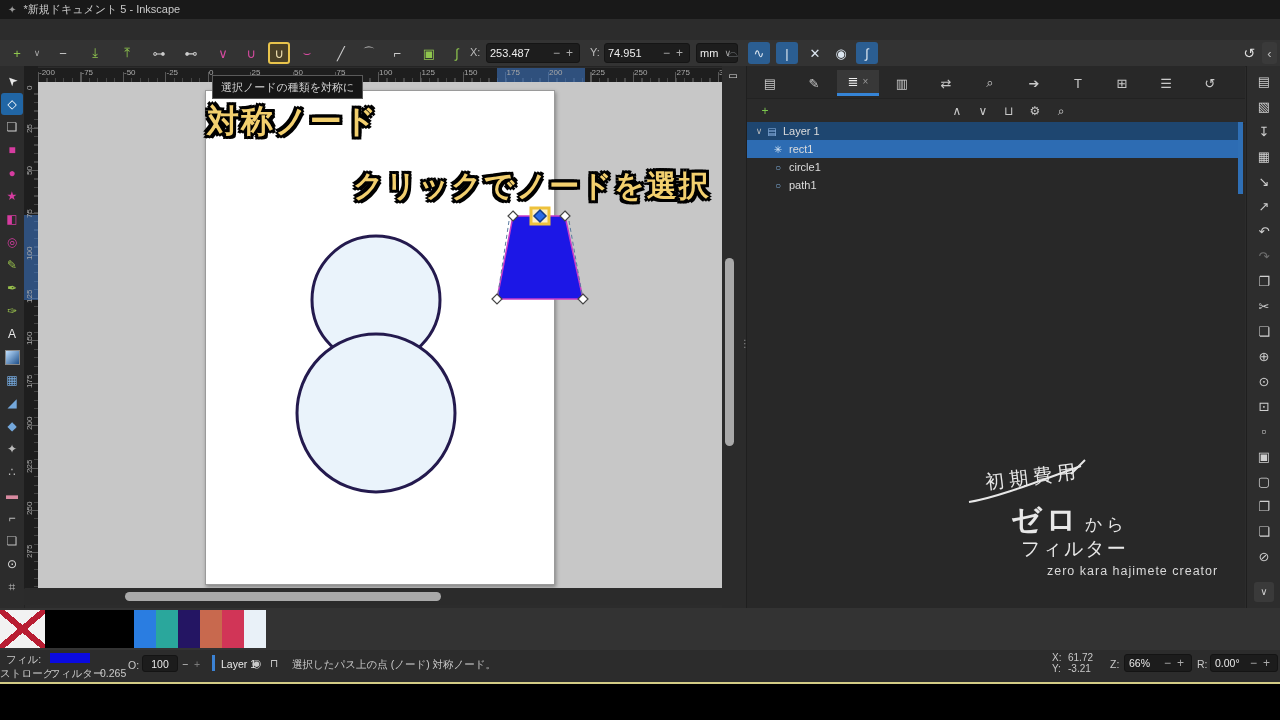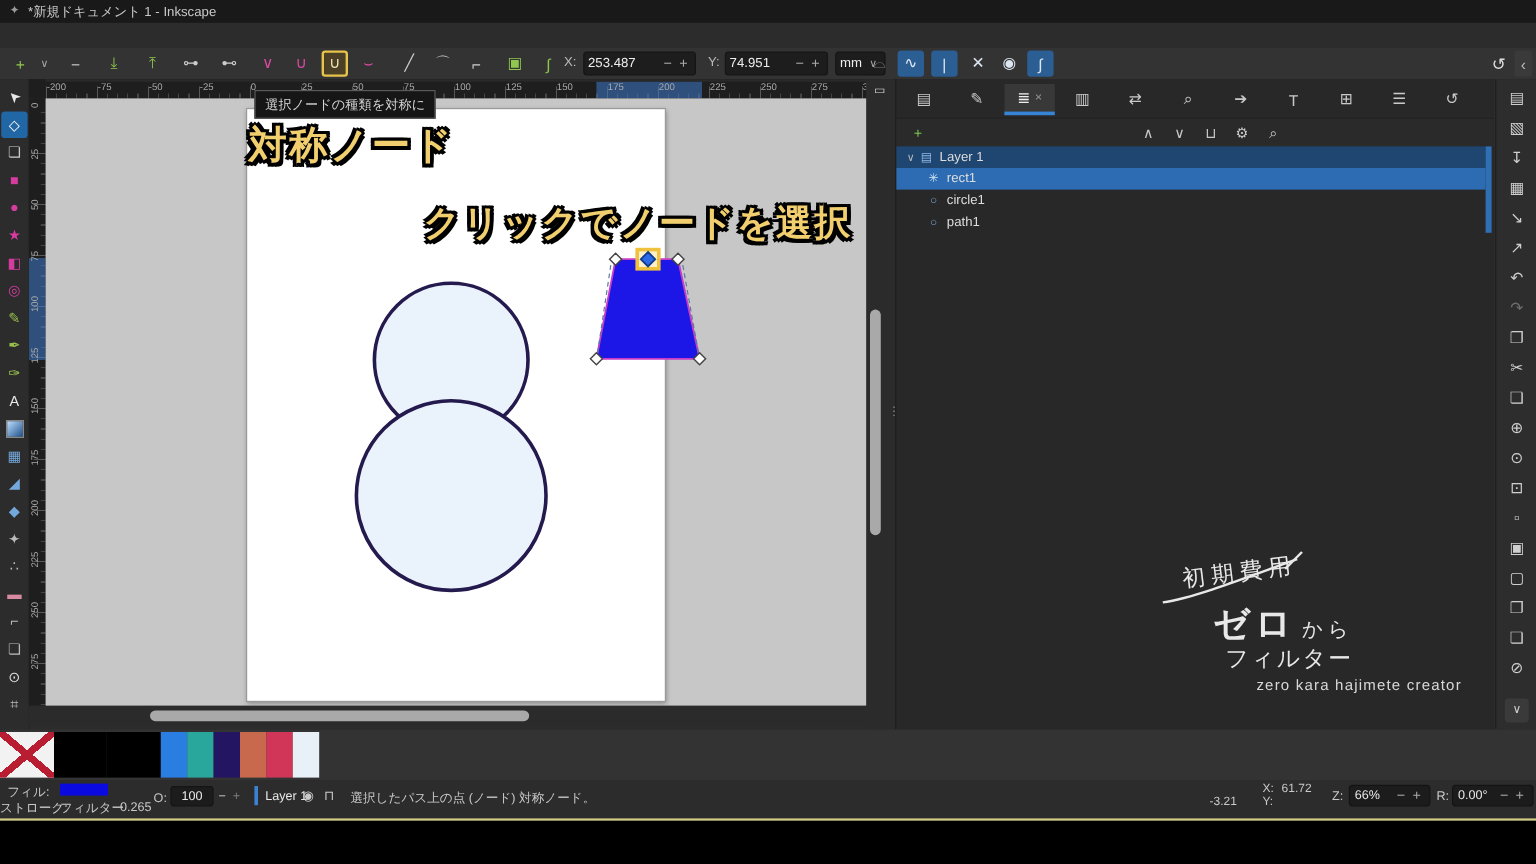--- a/index.html
+++ b/index.html
@@ -92,21 +92,21 @@
  .dash{stroke:#5a7aa0;stroke-width:1;stroke-dasharray:4 3;}
  .node{fill:#fff;stroke:#444;stroke-width:1.2;}
  .nodehl{fill:#fdf0c8;stroke:var(--node-highlight);stroke-width:3;}
  .nodesel{fill:#2b6be8;stroke:#123c8a;stroke-width:1.5;}</style></head>
 <body>
 
 <div id="app">
 
   <div id="titlebar">
     <span class="appicon">✦</span>
-    <span>*新規ドキュメント 1 - Inkscape</span>
+    <span>*新規ドキュメント 5 - Inkscape</span>
   </div>
 
 
   <div id="toolcontrols">
     <div id="nodebtns">
         <div class="tbtn" style="left: 6px; color: rgb(143, 198, 78);">+</div>
         <div class="tbtn" style="left: 30px; width: 14px; font-size: 9px; color: rgb(170, 170, 170);">∨</div>
         <div class="tbtn" style="left: 52px; color: rgb(204, 204, 204);">−</div>
         <div class="tbtn" style="left: 84px; color: rgb(143, 198, 78);">⤓</div>
         <div class="tbtn" style="left: 116px; color: rgb(143, 198, 78);">⤒</div>
@@ -427,21 +427,21 @@
     <span class="sb" style="left:182px;top:8px">−</span>
     <span class="sb" style="left:194px;top:8px;opacity:.5">+</span>
     <div class="sb" style="left:212px;top:5px;width:3px;height:16px;background:#3b82d4"></div>
     <span class="sb" style="left:221px;top:8px;color:#e8e8e8">Layer 1</span>
     <span class="sb" style="left:252px;top:7px;font-size:11px">◉</span>
     <span class="sb" style="left:270px;top:7px;font-size:11px">⊓</span>
     <span class="sb" style="left:292px;top:8px">選択したパス上の点 (ノード) 対称ノード。</span>
     <span class="sb" style="left:1052px;top:2px;font-size:10px">X:</span>
     <span class="sb" style="left:1068px;top:2px;font-size:10px">61.72</span>
     <span class="sb" style="left:1052px;top:13px;font-size:10px">Y:</span>
-    <span class="sb" style="left:1008px;top:13px;font-size:10px">-3.21</span>
+    <span class="sb" style="left:1068px;top:13px;font-size:10px">-3.21</span>
     <span class="sb" style="left:1110px;top:8px">Z:</span>
     <div class="sb-box" style="left:1124px;top:4px;width:68px;height:18px">
       <span style="flex:1">66%</span>
       <span class="stepper">−</span>
       <span class="stepper">+</span>
     </div>
     <span class="sb" style="left:1197px;top:8px">R:</span>
     <div class="sb-box" style="left:1210px;top:4px;width:68px;height:18px">
       <span style="flex:1">0.00°</span>
       <span class="stepper">−</span>

